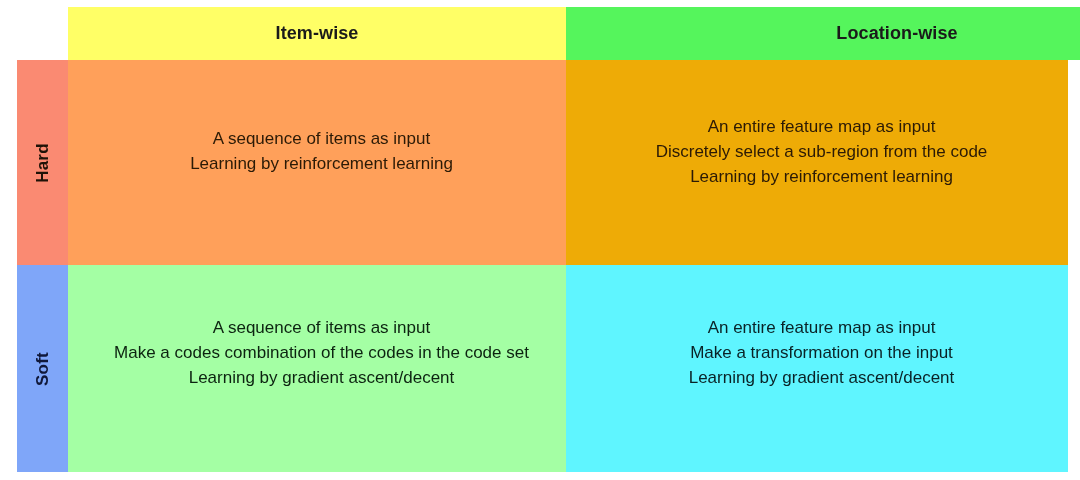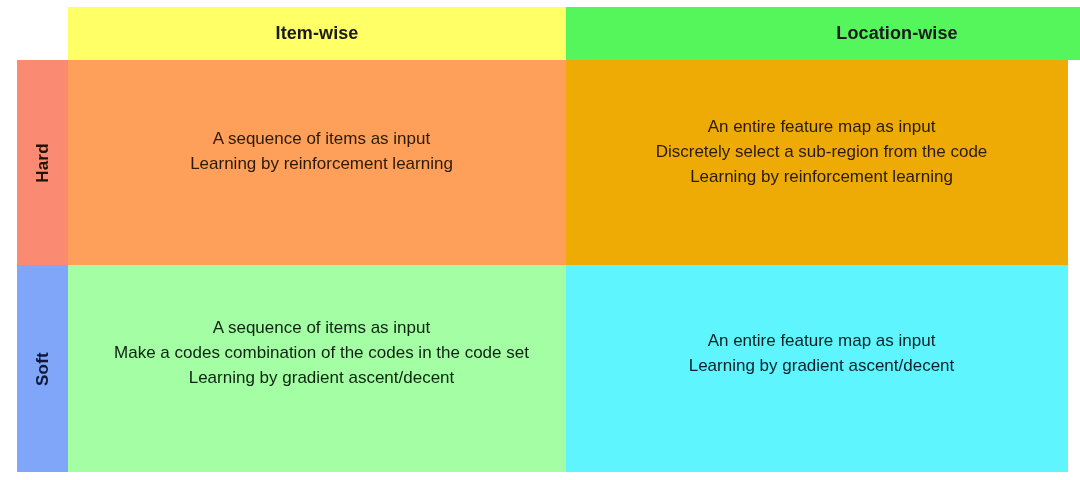--- a/index.html
+++ b/index.html
@@ -159,16 +159,17 @@
   </div>
 
   <div class="cell" id="cell-soft-itemwise">
     <div class="line">A sequence of items as input</div>
     <div class="line">Make a codes combination of the codes in the code set</div>
     <div class="line">Learning by gradient ascent/decent</div>
   </div>
 
   <div class="cell" id="cell-soft-locationwise">
     <div class="line">An entire feature map as input</div>
+    <div class="line">Make a transformation on the input</div>
     <div class="line">Learning by gradient ascent/decent</div>
   </div>
 
 </div>
 
 </body></html>

